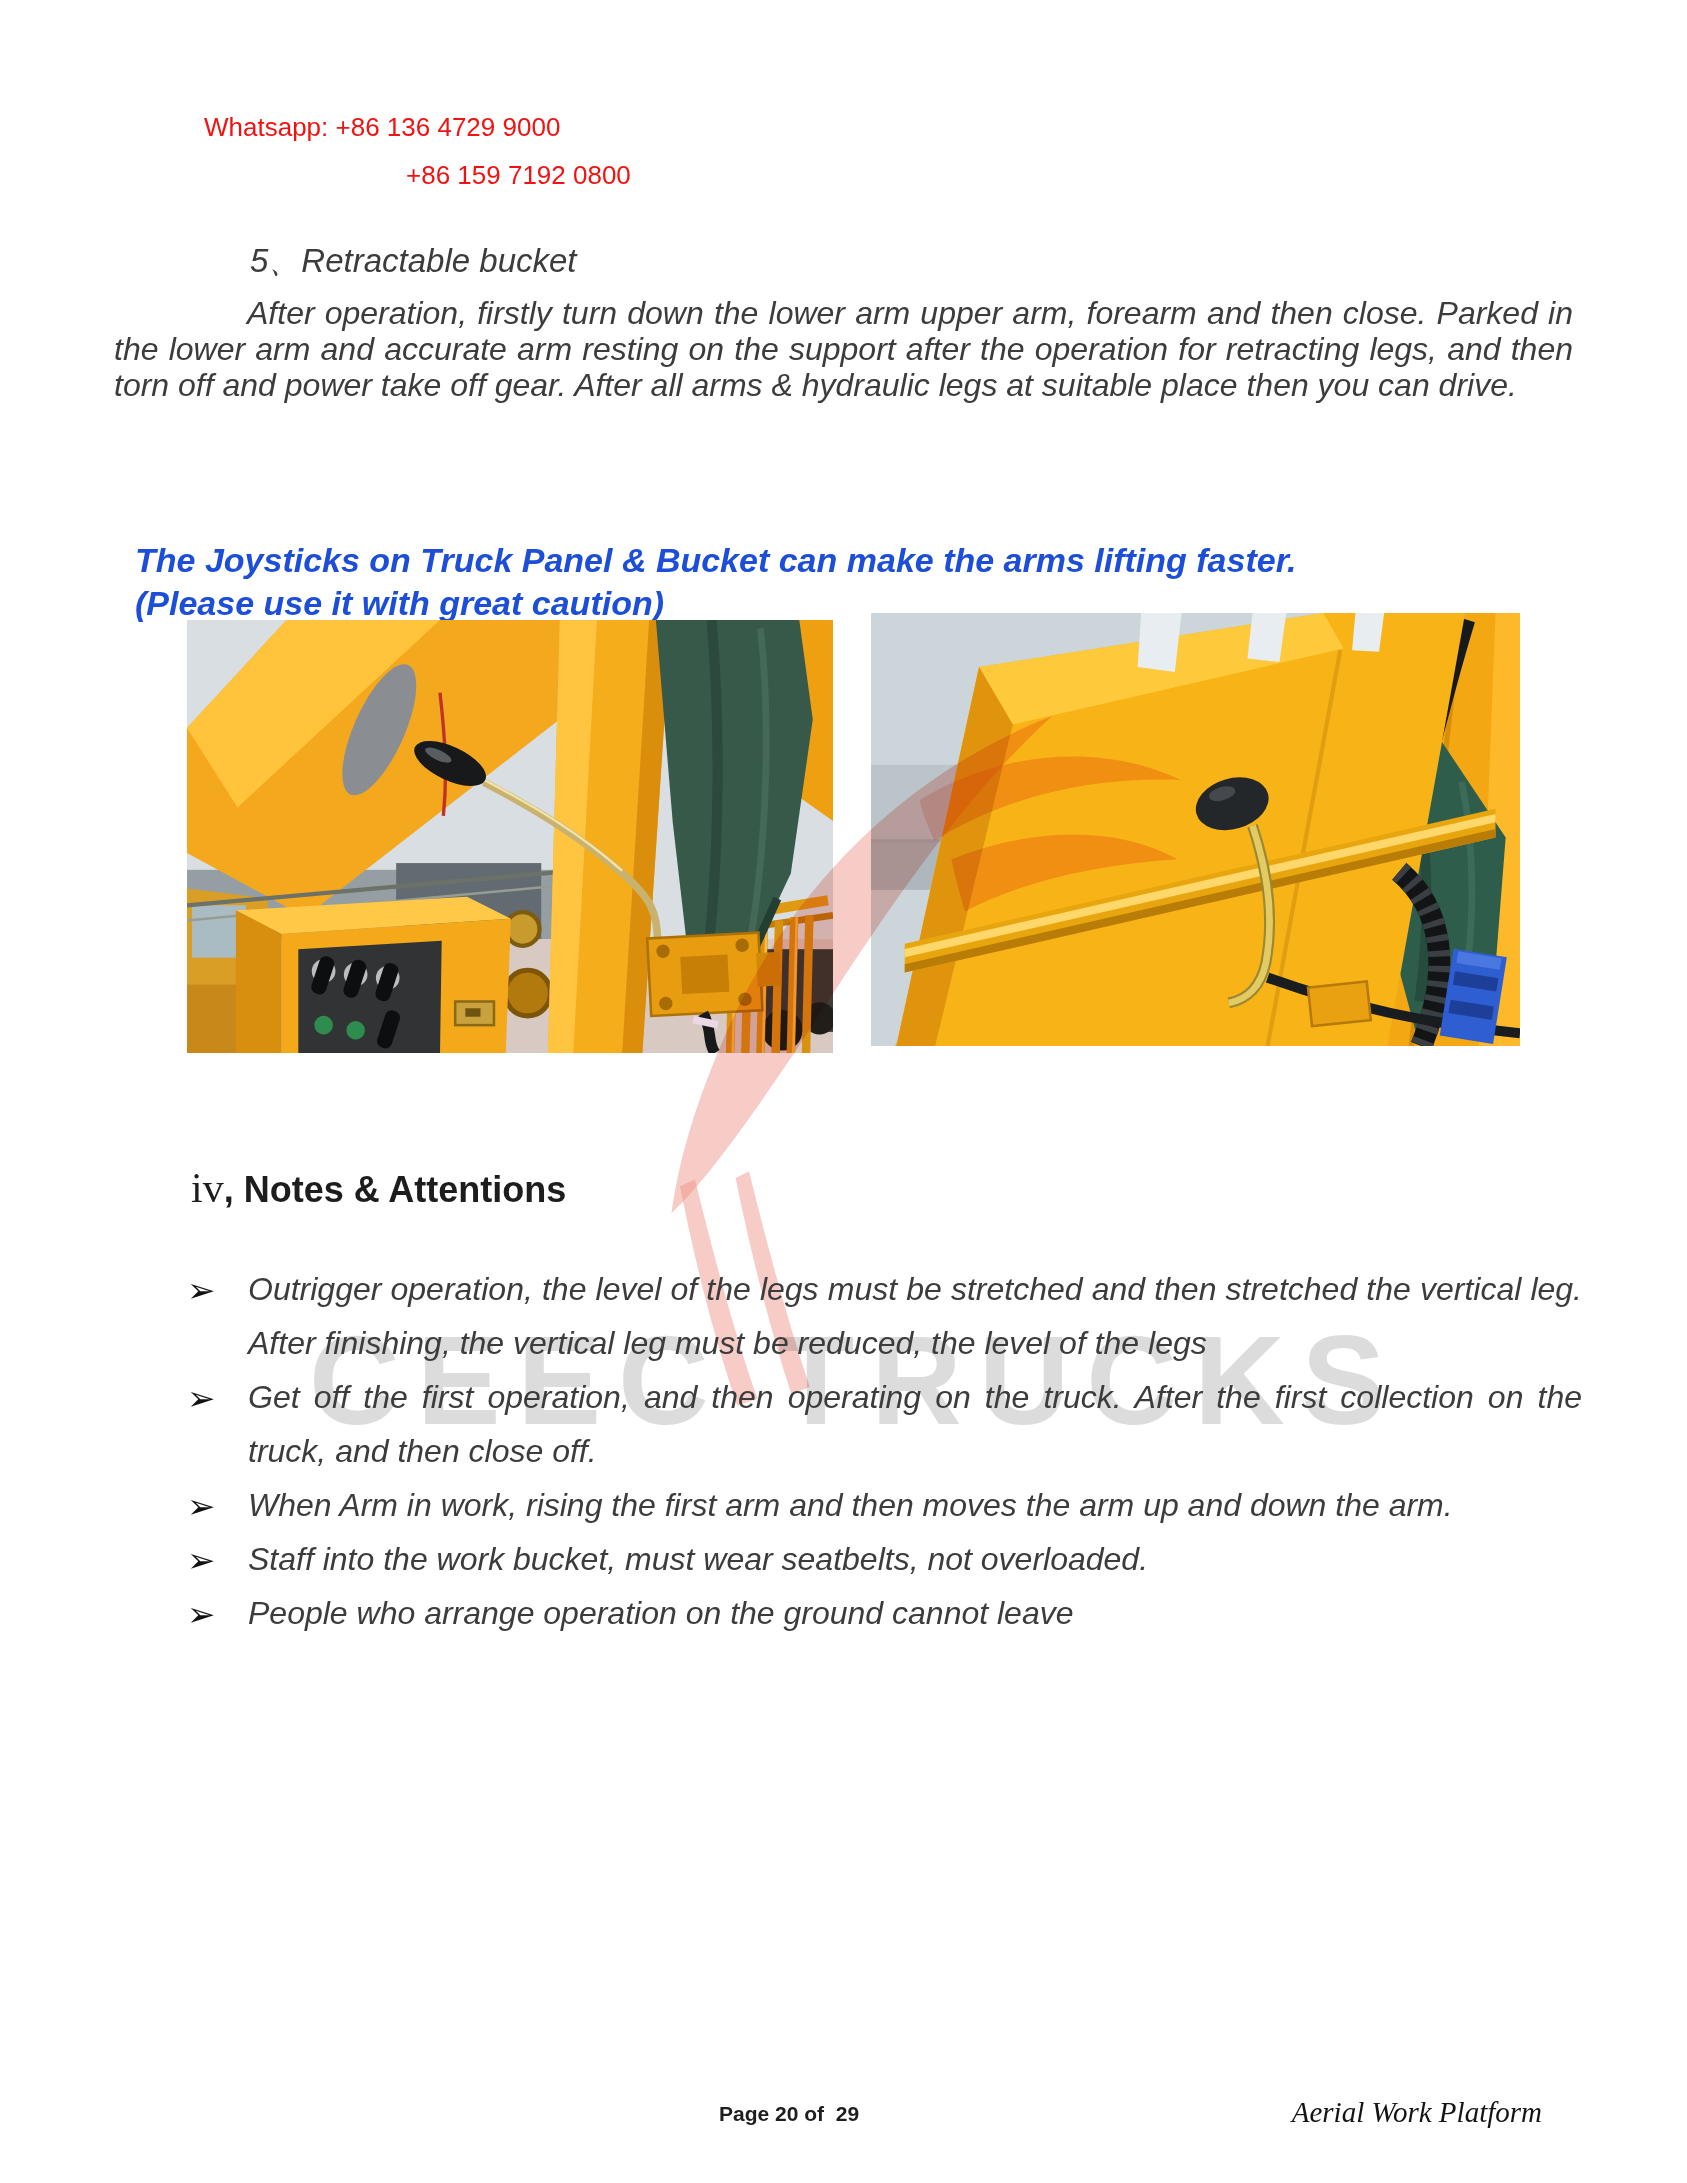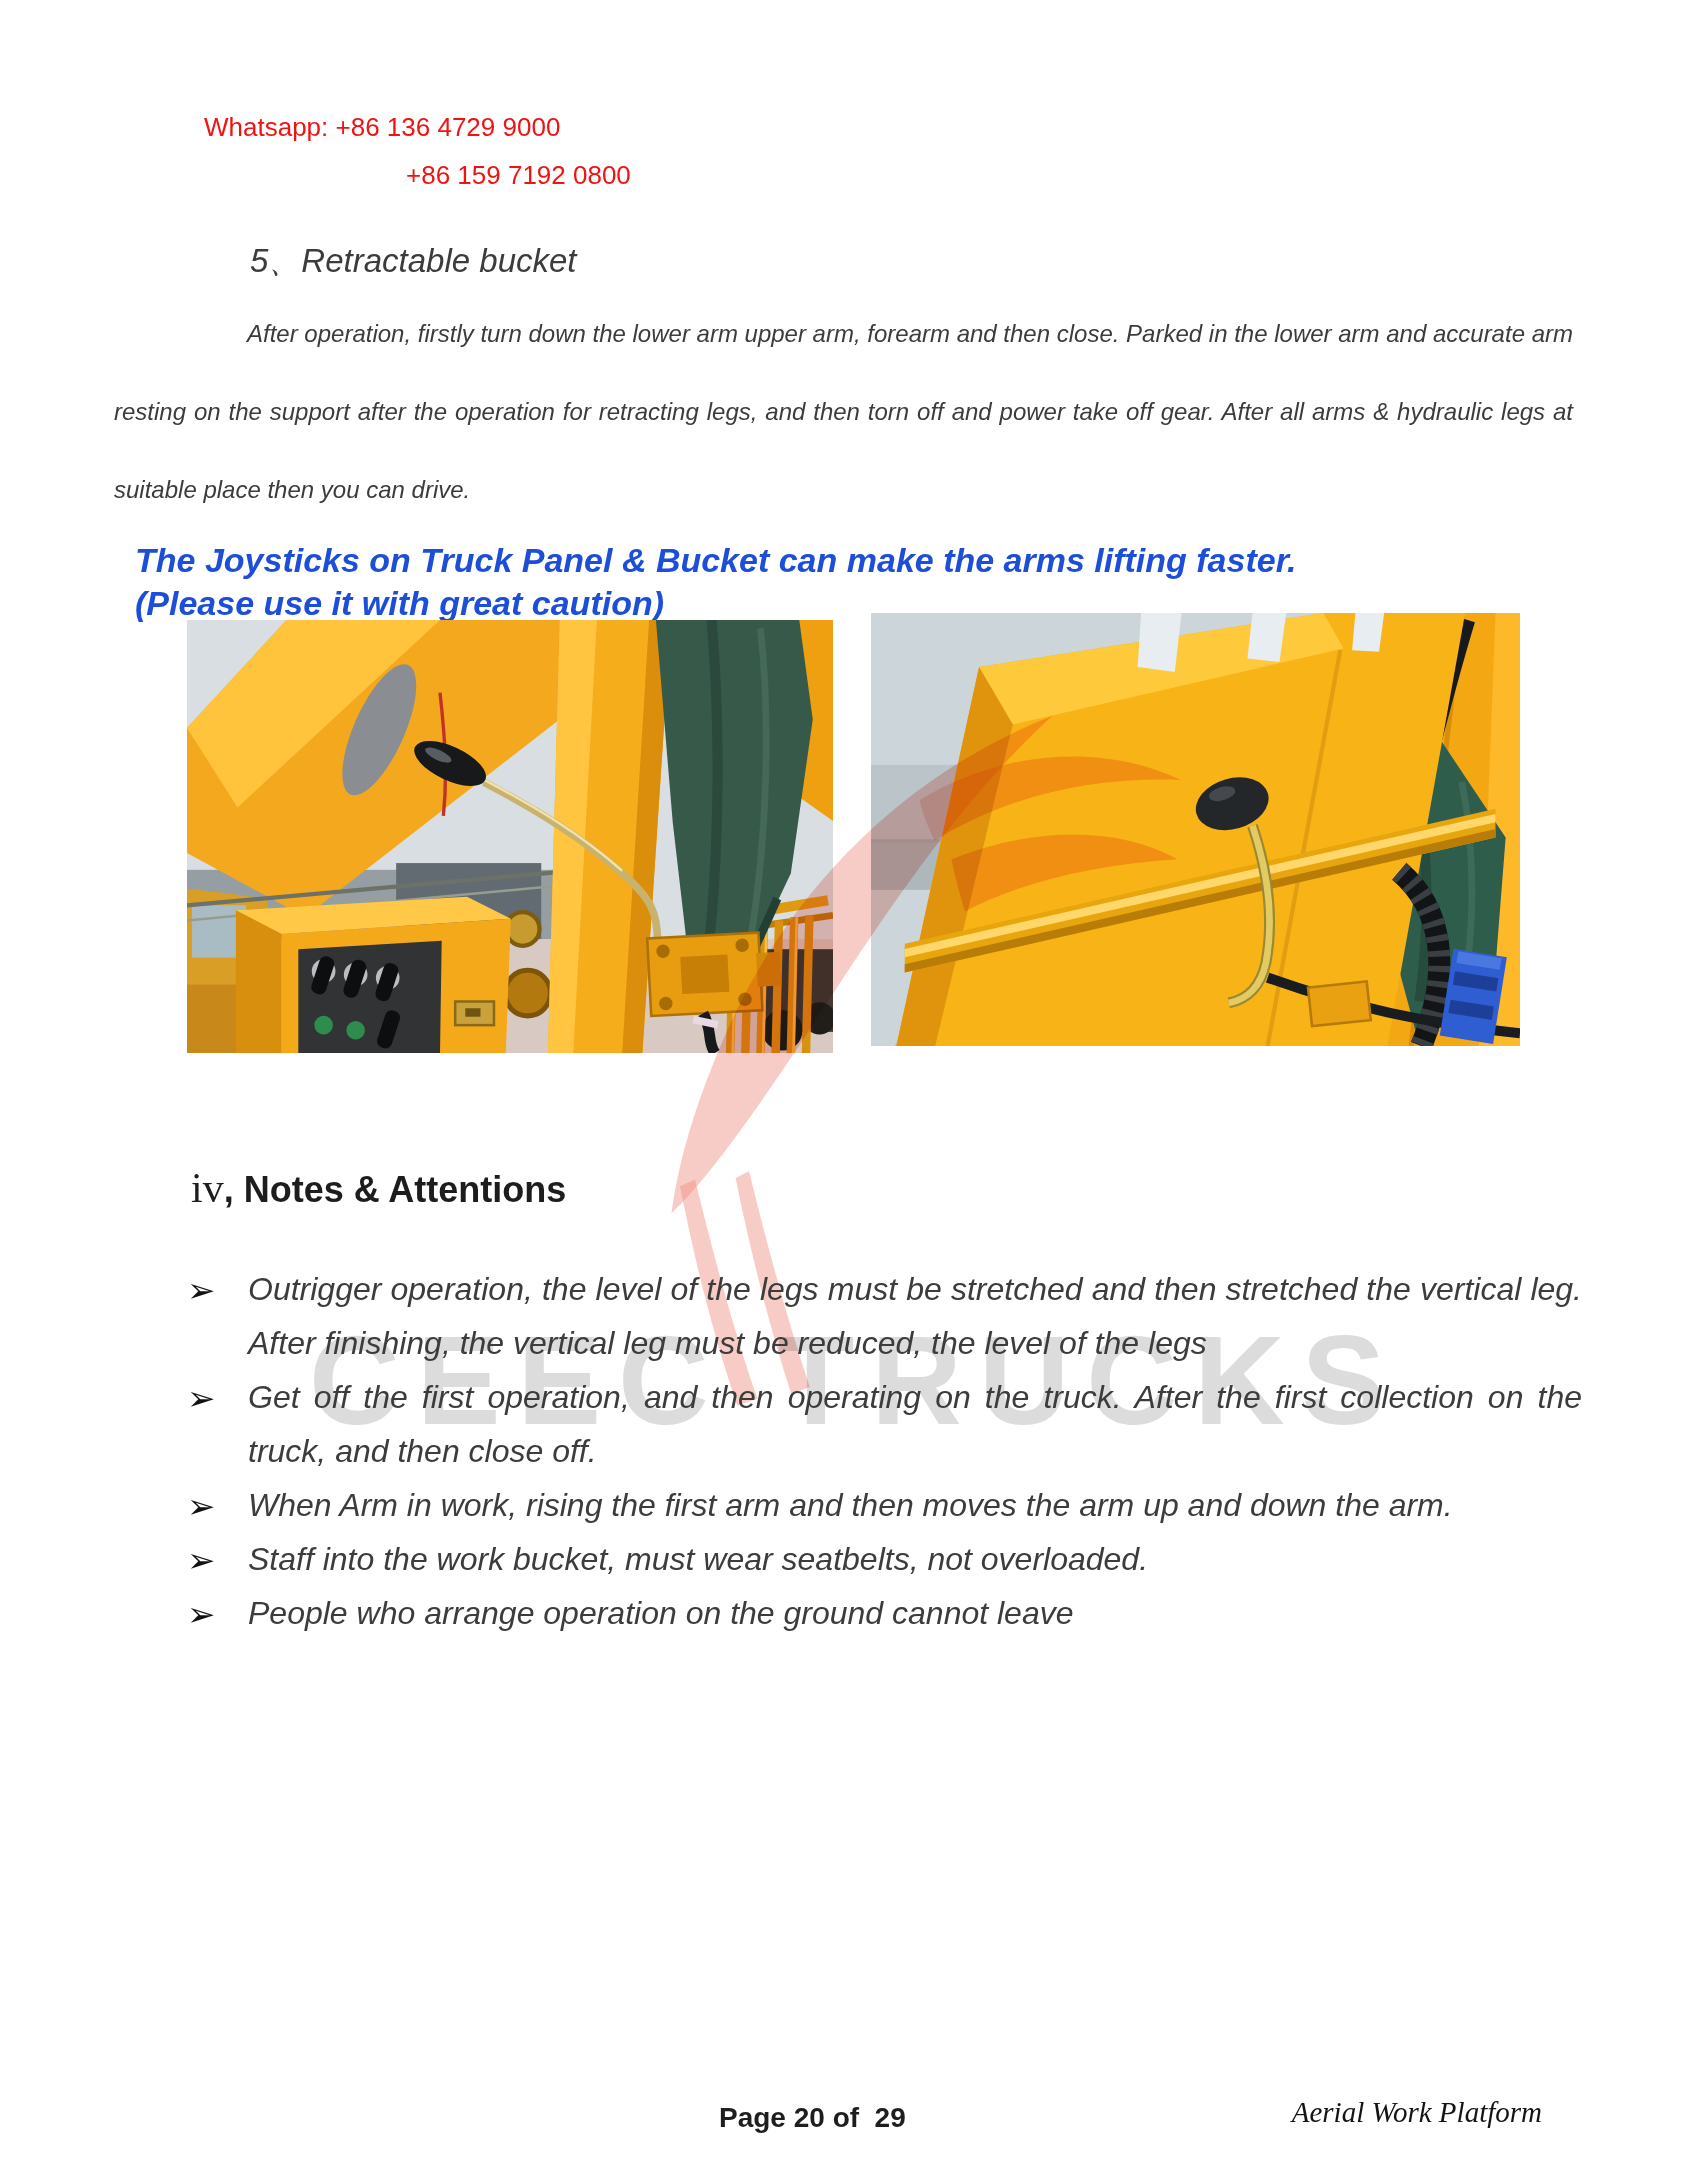--- a/index.html
+++ b/index.html
@@ -17,21 +17,21 @@
   .contact-email { left:994px; top:98px; }
   .contact-email .line2 { padding-left:120px; }
 
   
   .item-heading {
     position:absolute; left:250px; top:239px;
     font-size:33px; font-style:italic; color:#3c3c3c;
   }
   .body-para {
     position:absolute; left:114px; top:295px; width:1459px;
-    font-size:24px; font-style:italic; line-height:78px;
+    font-size:32px; font-style:italic; line-height:36px;
     text-align:justify; text-indent:133px; color:#3c3c3c;
   }
   .caution {
     position:absolute; left:114px; top:539px; width:1316px;
     font-size:34px; line-height:43px; font-weight:bold; font-style:italic;
     color:#1d4ed8;
     margin-left:21px;
   }
 
   
@@ -66,21 +66,21 @@
   }
   .bullet-list li { position:relative; padding-left:61px; text-align:justify; }
   .bullet-list .marker {
     position:absolute; left:0; top:0.8px; font-style:normal;
     font-size:34px; color:#111;
   }
 
   
   .footer-page {
     position:absolute; left:719px; top:2102px; z-index:3;
-    font-size:28px; font-weight:bold; color:#1e1e1e; white-space:pre-wrap;
+    font-size:21px; font-weight:bold; color:#1e1e1e; white-space:pre-wrap;
   }
   .footer-title {
     position:absolute; right:145px; top:2096px; z-index:3;
     font-family:"Liberation Serif", serif; font-style:italic;
     font-size:29px; color:#141414;
   }
 </style>
 </head>
 <body>
 

